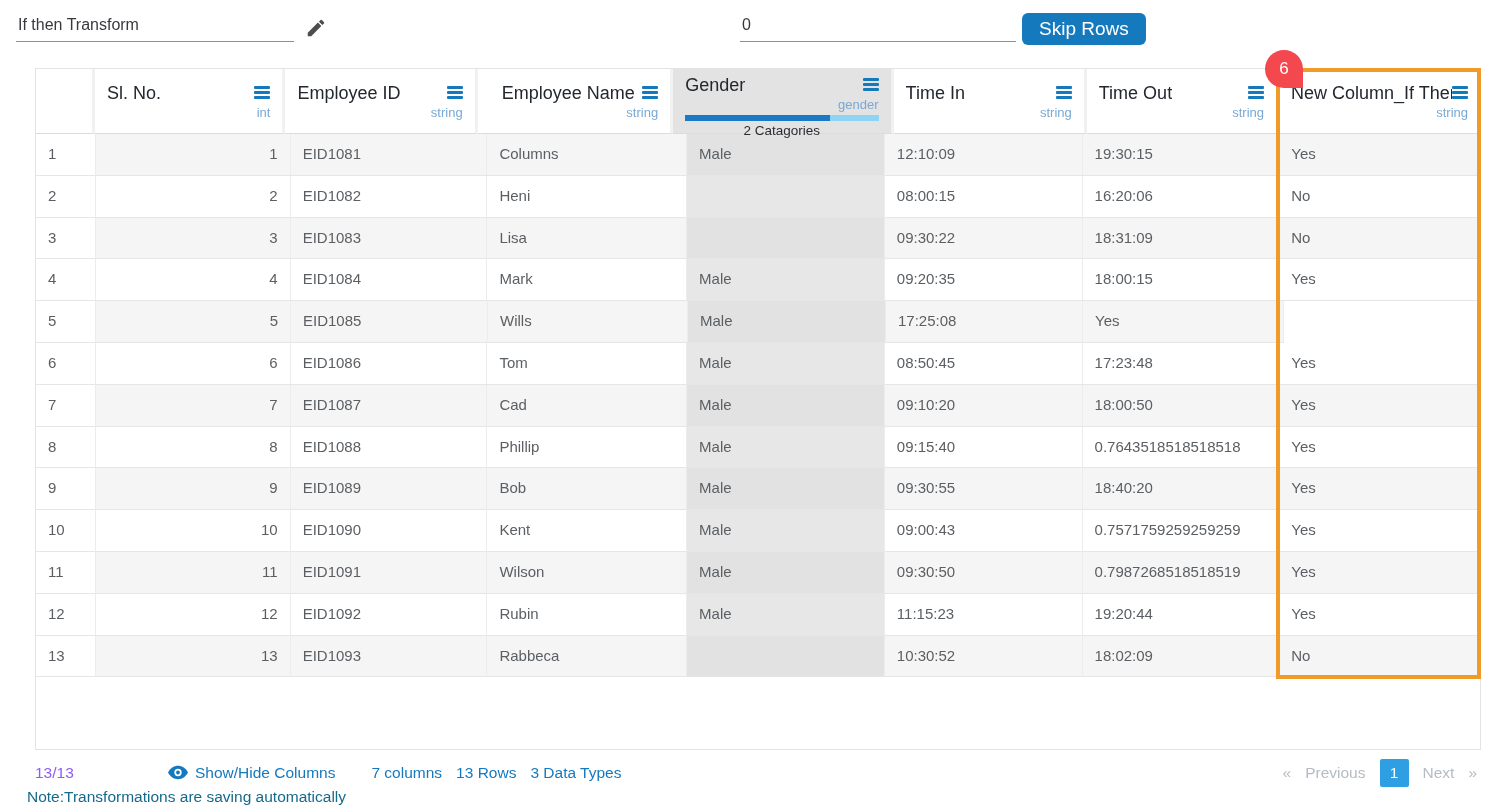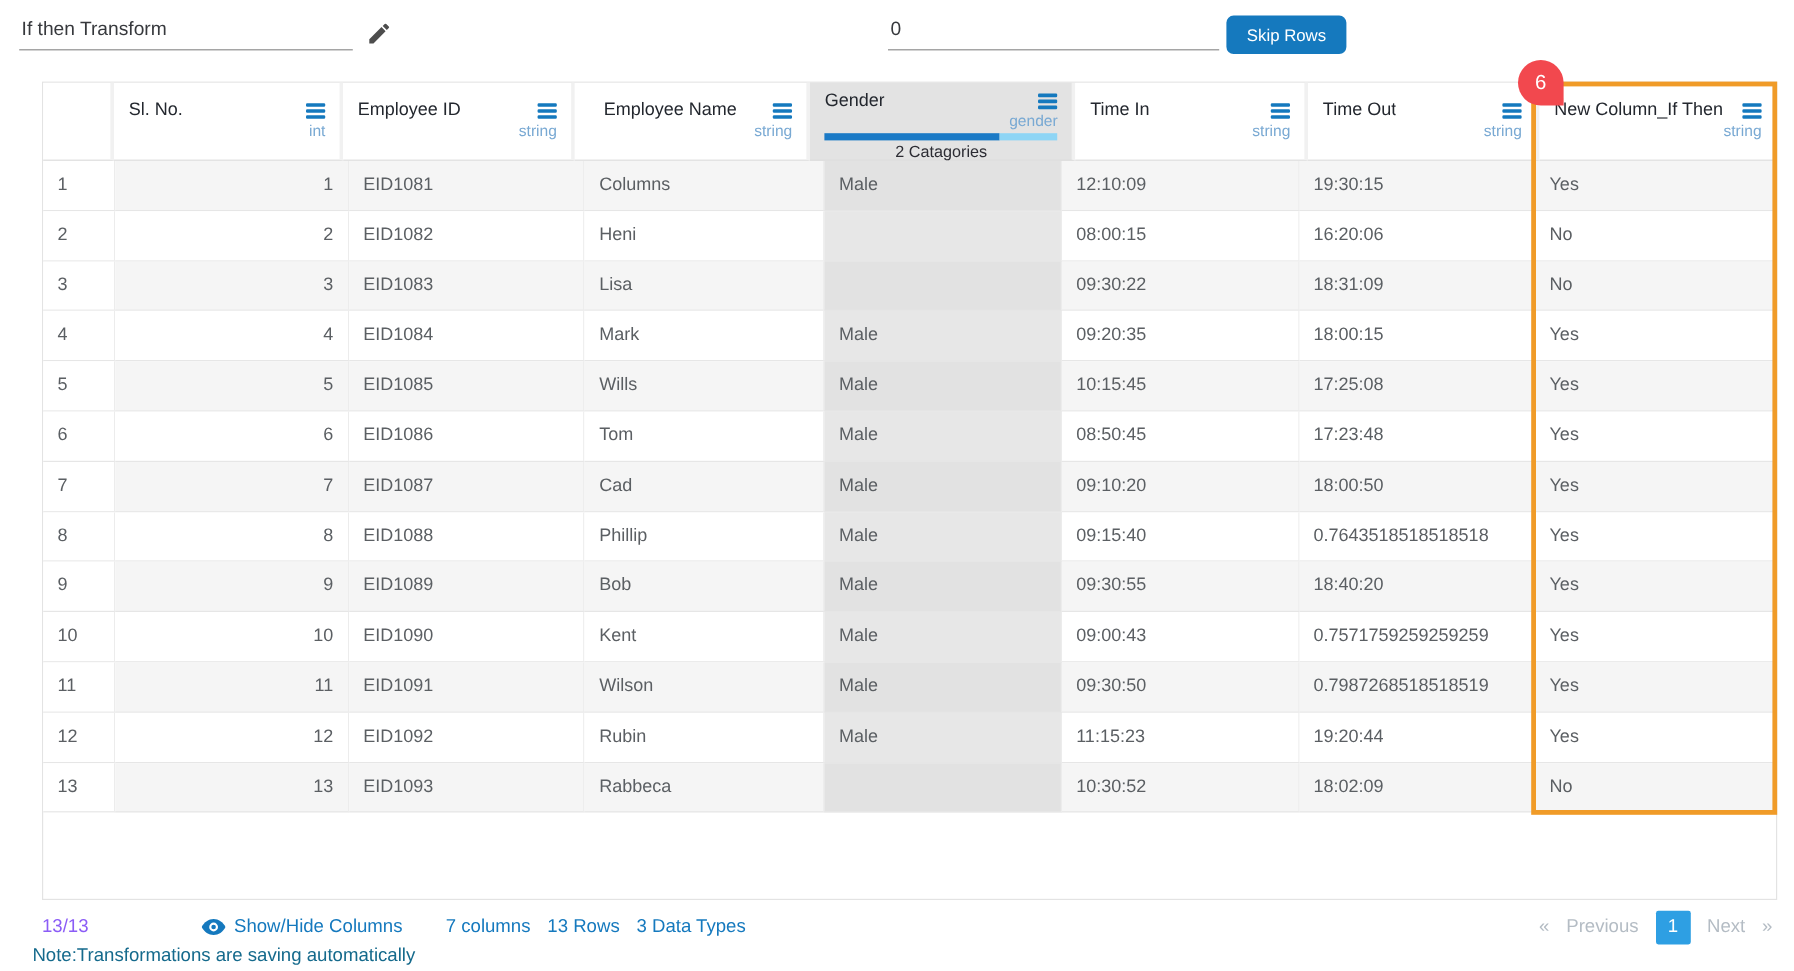--- a/index.html
+++ b/index.html
@@ -24,30 +24,30 @@
   .toolbar{position:relative;height:68px;background:#fff;}
   .line-input{position:absolute;border:none;border-bottom:1px solid #8f8f8f;
     font-family:"Liberation Sans", sans-serif;font-size:16px;color:#37393d;
     padding:6px 2px 7px;outline:none;background:transparent;}
   #transform-input{left:16px;top:10px;width:278px;}
   #skiprows-input{left:740px;top:10px;width:276px;}
   .pencil-btn{position:absolute;left:303px;top:16px;width:26px;height:26px;border:none;
     background:transparent;cursor:pointer;}
   .skip-btn{position:absolute;left:1022px;top:13px;height:32px;padding:0 17px;
     background:var(--accent);color:#fff;border:none;border-radius:6px;
-    font-family:"Liberation Sans", sans-serif;font-size:14px;cursor:pointer;}
+    font-family:"Liberation Sans", sans-serif;font-size:19px;cursor:pointer;}
   
   .table-wrap{position:relative;margin-left:35px;width:1446px;height:682px;
     border:1px solid #e3e3e3;background:#fff;}
   .thead{display:flex;height:65px;}
   .th{position:relative;height:65px;padding:14px 12px 6px;background:#fff;
     border-right:3px solid #f1f1f1;border-bottom:1px solid #dcdcdc;}
   .th:last-child{border-right:none;}
   .th-top{display:flex;justify-content:space-between;align-items:flex-start;}
-  .th-name{font-size:15px;color:var(--head-text);white-space:nowrap;overflow:hidden;}
+  .th-name{font-size:18px;color:var(--head-text);white-space:nowrap;overflow:hidden;}
   .burger{display:inline-flex;flex-direction:column;gap:2.5px;padding-top:3px;cursor:pointer;}
   .burger i{display:block;width:16px;height:2.5px;background:var(--accent);border-radius:1px;}
   .th-type{text-align:right;font-size:13px;color:var(--type-blue);margin-top:1px;}
   .th.gender-th{background:var(--gender-head-bg);padding-top:6px;}
   .gender-bar{display:flex;height:6px;margin:3px 0 2px;}
   .gender-bar .dark{background:var(--bar-dark);}
   .gender-bar .light{background:var(--bar-light);flex:1;}
   .gender-cat{text-align:center;font-size:13.5px;color:#2c2c33;}
   .tr{display:flex;height:41.8px;}
   .td{padding:11px 12px 0;font-size:15px;color:var(--cell-text);
@@ -219,21 +219,20 @@
         <div class="td" style="width: 198px;">09:20:35</div>
         <div class="td" style="width: 197px;">18:00:15</div>
         <div class="td" style="width: 201px;">Yes</div>
       </div>
       <div class="tr odd">
         <div class="td rownum" style="width: 60px;">5</div>
         <div class="td sl" style="width: 195px;">5</div>
         <div class="td" style="width: 197px;">EID1085</div>
         <div class="td" style="width: 200px;">Wills</div>
         <div class="td gender-cell" style="width: 198px;">Male</div>
-        <div class="td" style="width: 198px;">10:15:45</div>
         <div class="td" style="width: 197px;">17:25:08</div>
         <div class="td" style="width: 201px;">Yes</div>
       </div>
       <div class="tr">
         <div class="td rownum" style="width: 60px;">6</div>
         <div class="td sl" style="width: 195px;">6</div>
         <div class="td" style="width: 197px;">EID1086</div>
         <div class="td" style="width: 200px;">Tom</div>
         <div class="td gender-cell" style="width: 198px;">Male</div>
         <div class="td" style="width: 198px;">08:50:45</div>

